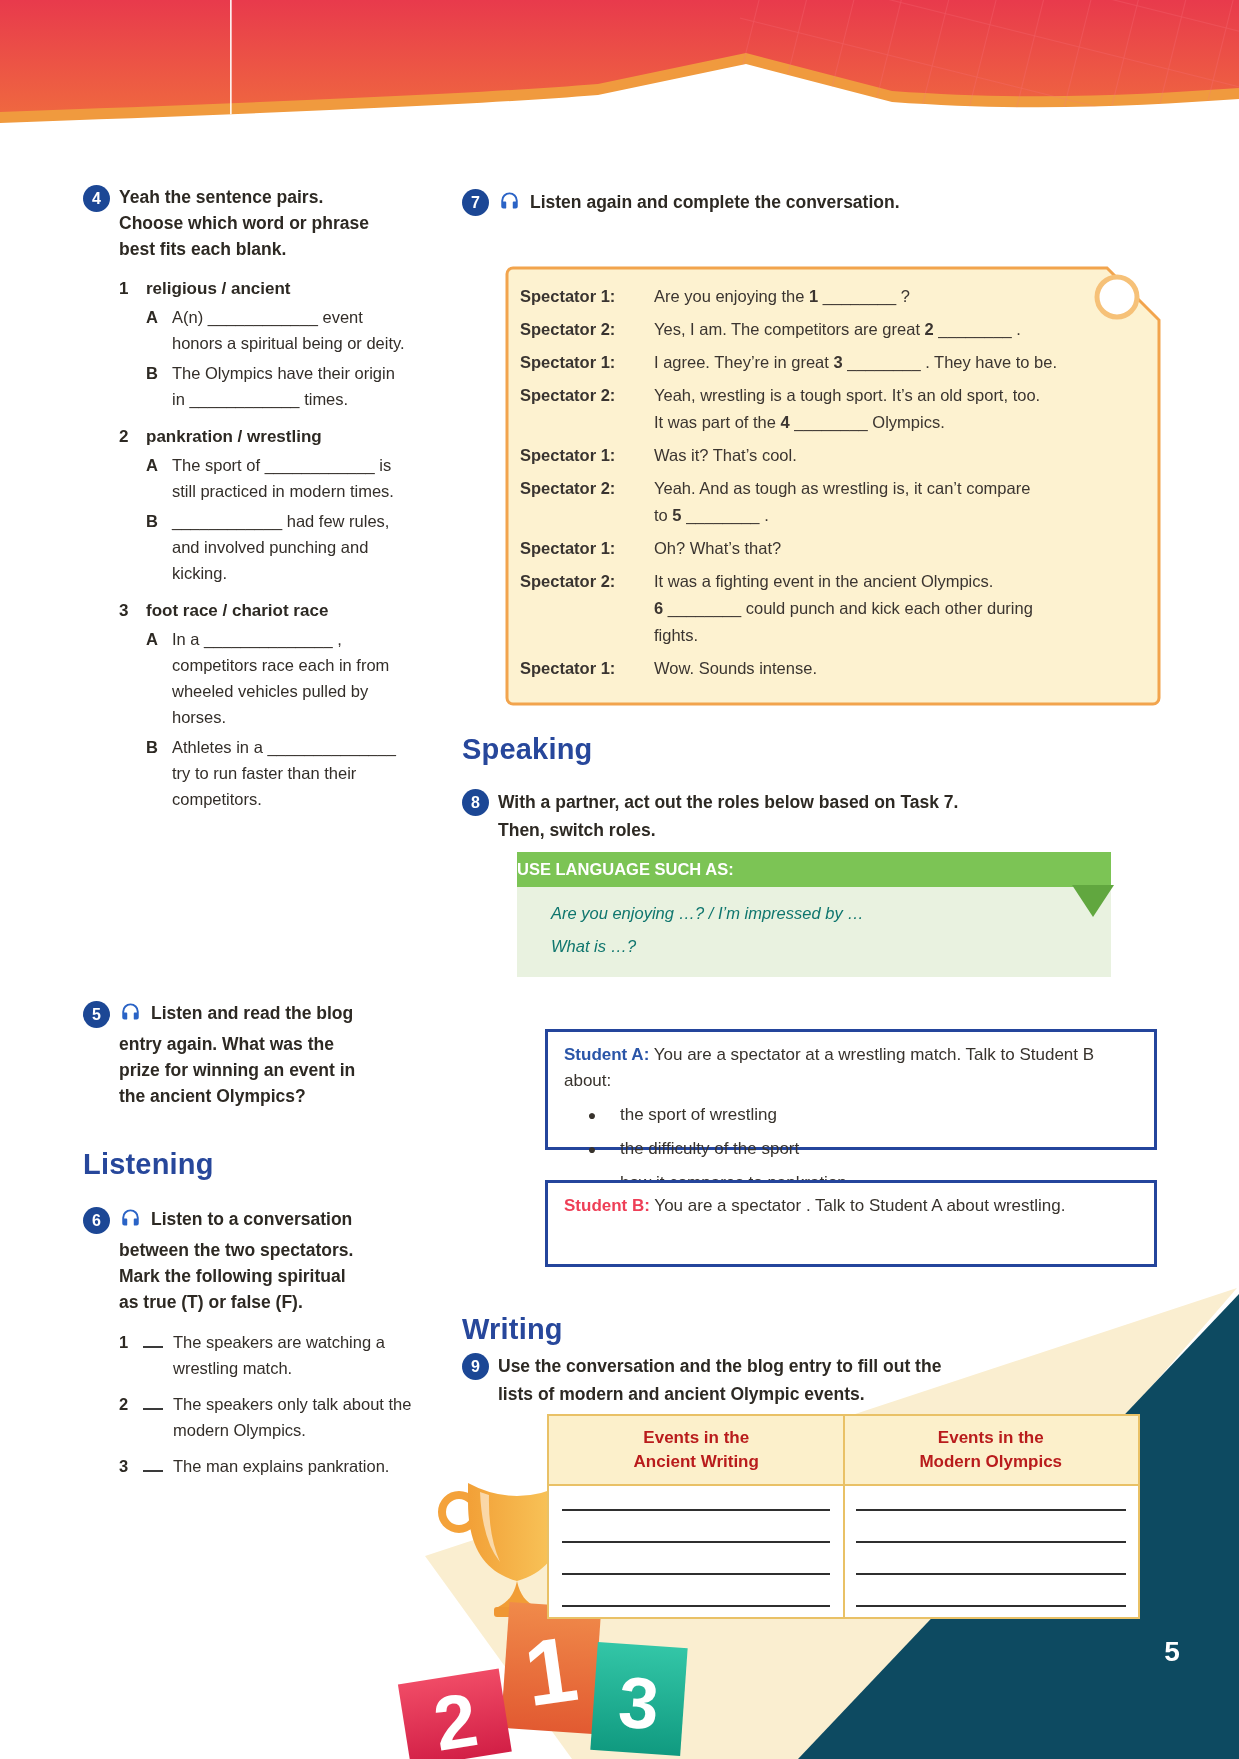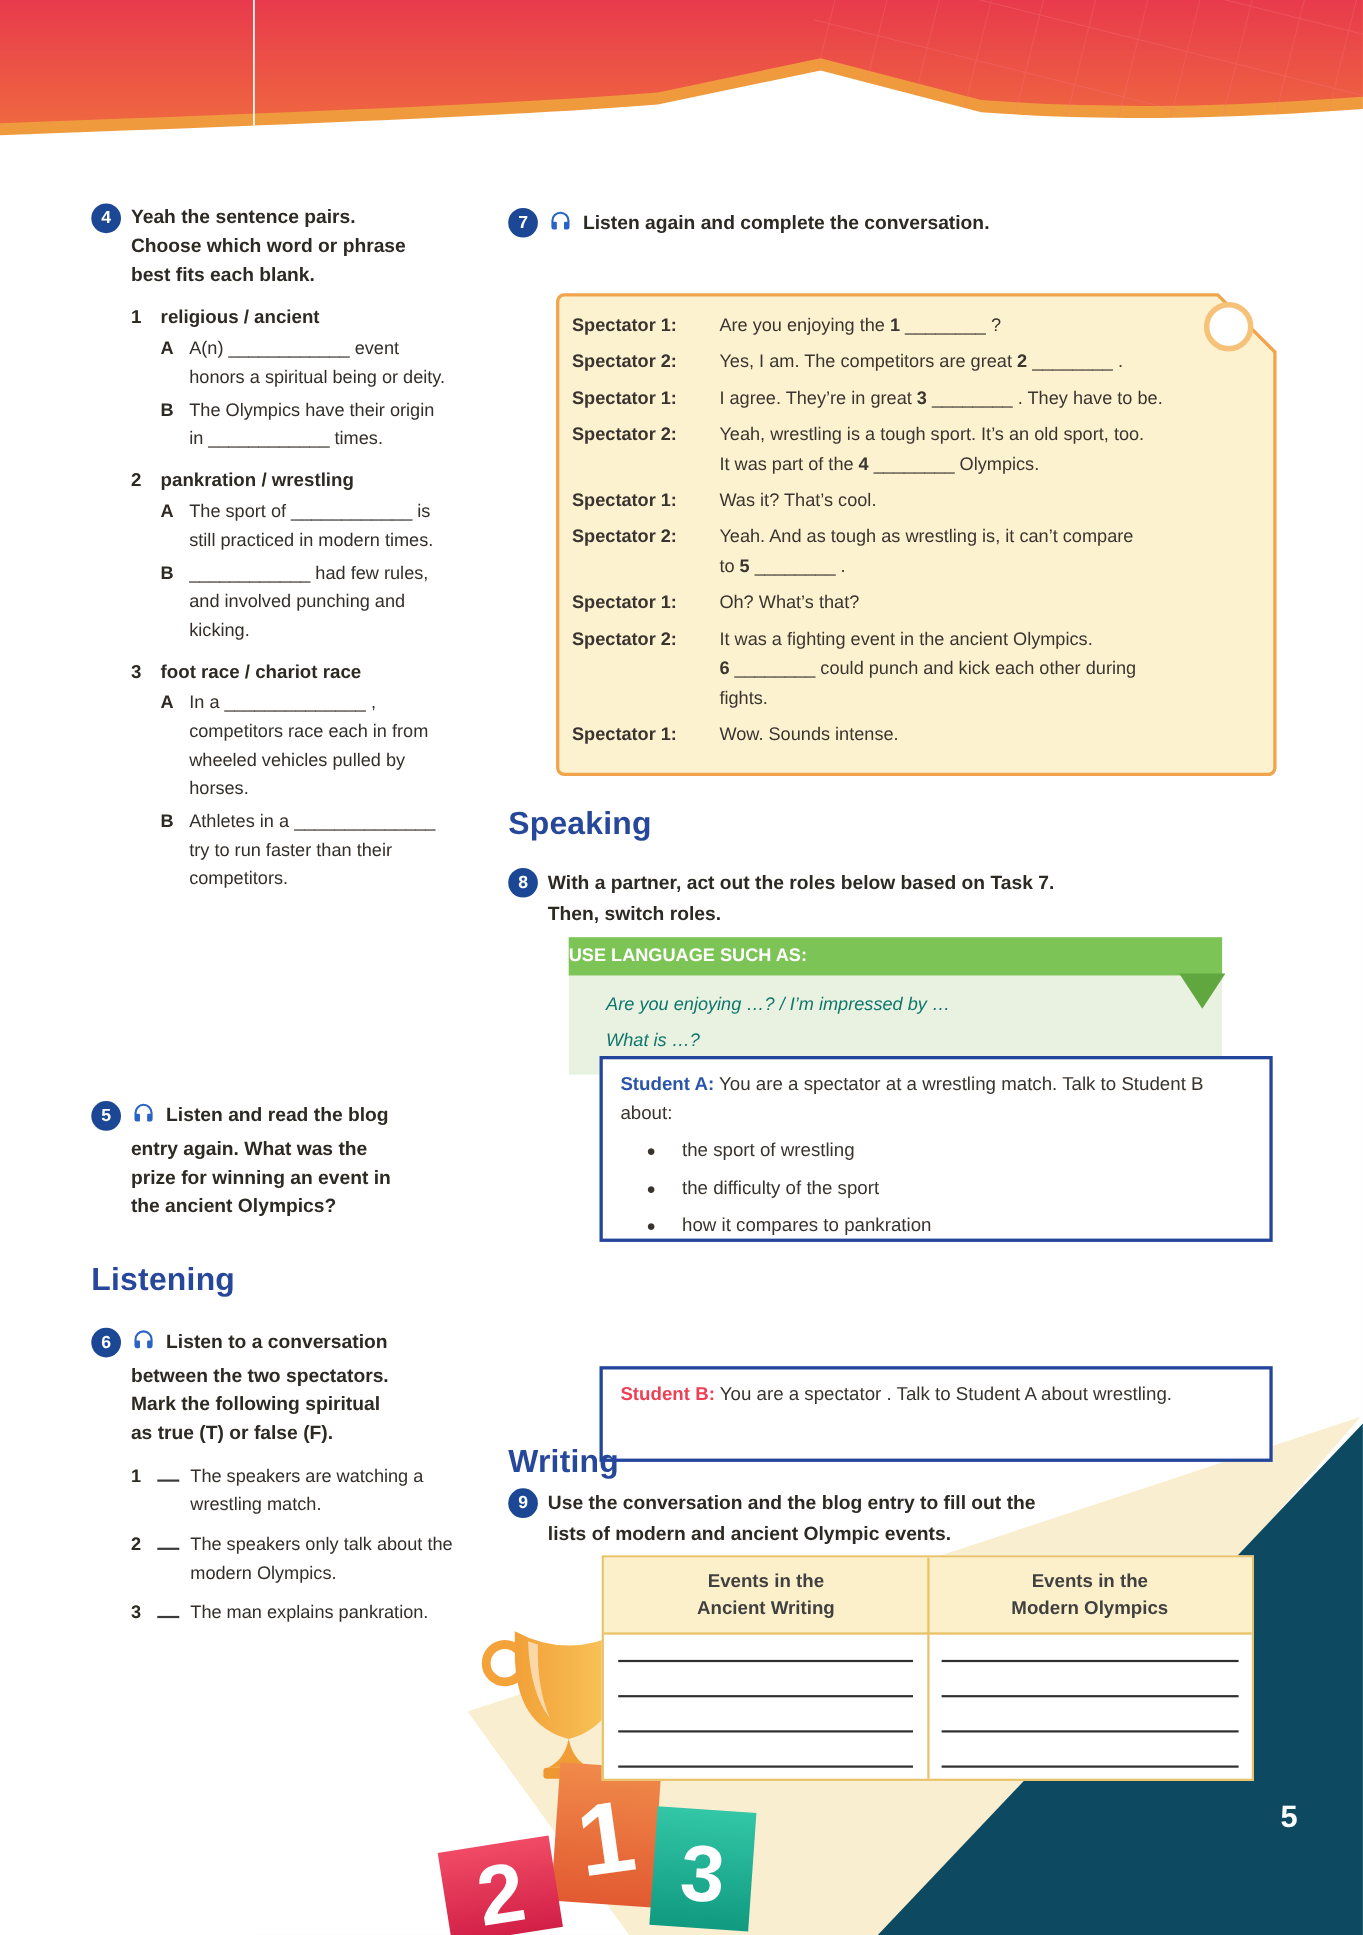--- a/index.html
+++ b/index.html
@@ -53,21 +53,21 @@
   .stud .lbl{font-weight:bold}
   .lbl-a{color:#2a55a8}
   .lbl-b{color:#ee3f57}
   .bullets{margin-top:4px}
   .brow{display:grid;grid-template-columns:56px 1fr;line-height:34px}
   .brow .dot{text-align:center;font-size:14px}
 
   
   .wtable{position:absolute;left:547px;top:1414px;width:593px;height:205px;background:#fff;border:2px solid #e9c166;z-index:2;box-sizing:border-box}
   .whead{display:flex;height:68px;background:#fcf0cb;border-bottom:2px solid #e9c166}
-  .wh{flex:1;text-align:center;font-weight:bold;font-size:17px;line-height:24px;padding-top:10px;color:#404040}
+  .wh{flex:1;text-align:center;font-weight:bold;font-size:17px;line-height:24px;padding-top:10px;color:#b91c1c}
   .wdiv{position:absolute;left:294px;top:0;bottom:0;width:2px;background:#e9c166}
   .tline{position:absolute;height:2px;background:#2f2f2f}
 
   .decor{position:absolute;left:0;top:1280px;z-index:0}
   .pagenum{position:absolute;left:1150px;top:1636px;width:44px;text-align:center;color:#fff;font-weight:bold;font-size:28px;z-index:2}
 </style>
 </head>
 <body>
 
 <div class="page">
@@ -324,40 +324,40 @@
 
   <div class="langbox abs" style="left:517px;top:852px">
     <div class="lang-h">USE LANGUAGE SUCH AS:</div>
     <div class="lang-b" id="langLines">
         <div>Are you enjoying …? / I’m impressed by …</div>
         <div>What is …?</div>
       </div>
   </div>
   <div class="lang-tri"></div>
 
-  <div class="stud abs" id="studentA" style="left:545px;top:960px;height:169px">
+  <div class="stud abs" id="studentA" style="left:545px;top:1029px;height:121px">
     <span class="lbl lbl-a">Student A:</span>
     <span>You are a spectator at a wrestling match. Talk to Student B about:</span>
     <div class="bullets" id="bulletsA">
         <div class="brow">
           <span class="dot">●</span>
           <span>the sport of wrestling</span>
         </div>
         <div class="brow">
           <span class="dot">●</span>
           <span>the difficulty of the sport</span>
         </div>
         <div class="brow">
           <span class="dot">●</span>
           <span>how it compares to pankration</span>
         </div>
       </div>
   </div>
 
-  <div class="stud abs" id="studentB" style="left:545px;top:1242px;height:87px">
+  <div class="stud abs" id="studentB" style="left:545px;top:1180px;height:87px">
     <span class="lbl lbl-b">Student B:</span>
     <span>You are a spectator . Talk to Student A about wrestling.</span>
   </div>
 
   <div class="section-h abs" style="left:462px;top:1313px">Writing</div>
 
   <div id="task9" class="task abs z2 rcol" style="left:462px;top:1352px;width:710px">
     <span class="badge">9</span>
     <div>
         <div class="t-lines">

